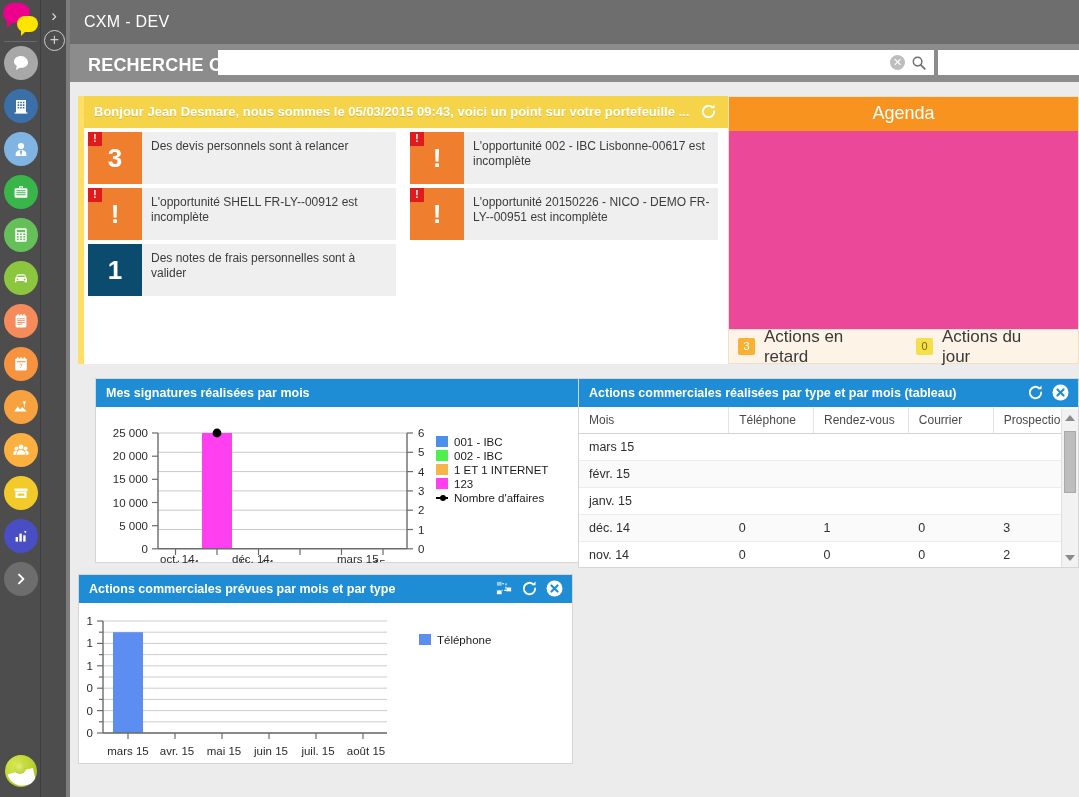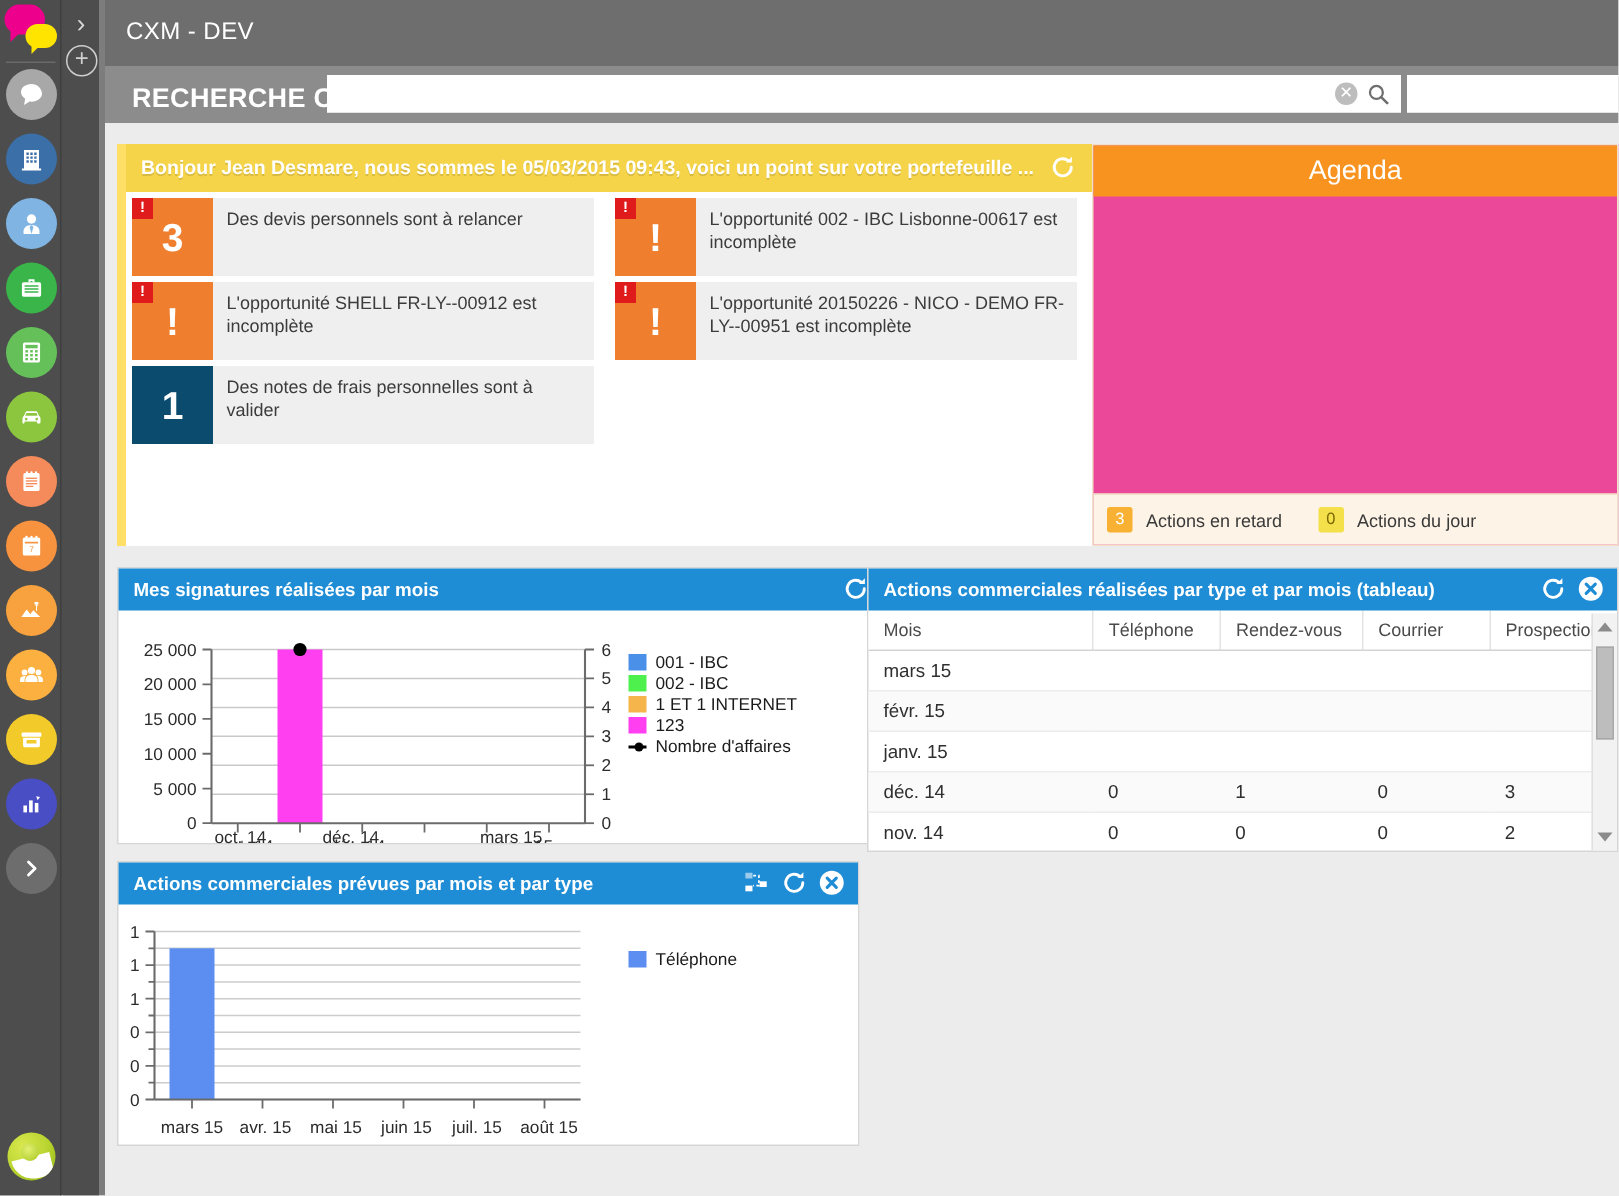--- a/index.html
+++ b/index.html
@@ -219,21 +219,21 @@
   .agenda-scroll .arr.down { bottom: 6px; border-top: 6px solid #a9a9a9; }
   .agenda-foot {
     position: absolute; left: 0; right: 0; bottom: 0; height: 34px;
     background: #fdf3e6; border-top: 1px solid #eee0c8;
     display: flex; align-items: center;
   }
   .agenda-foot .cnt {
     display: inline-block; width: 17px; height: 17px; line-height: 17px;
     text-align: center; font-size: 11px; color: #ffffff; border-radius: 2px;
   }
-  .agenda-foot .lbl { font-size: 12px; color: #3a3a3a; margin: 0 24px 0 9px; }
+  .agenda-foot .lbl { font-size: 17px; color: #3a3a3a; margin: 0 24px 0 9px; }
 
   
   .panel { position: absolute; background: #ffffff; border: 1px solid #d6d6d6; }
   .panel-head {
     height: 28px; background: #1f8dd6; position: relative;
   }
   .panel-title {
     position: absolute; left: 10px; top: 7px;
     color: #ffffff; font-size: 12.5px; font-weight: bold;
   }
@@ -544,21 +544,21 @@
       </div>
       <div class="agenda-foot">
         <span style="width:9px"></span>
         <span class="cnt" style="background:#f8b133">3</span>
         <span class="lbl">Actions en retard</span>
         <span class="cnt" style="background:#f4e04a;color:#7a6a00">0</span>
         <span class="lbl">Actions du jour</span>
       </div>
     </div>
 
-    <div class="panel" style="left:8px; top:296px; width:536px; height:185px;">
+    <div class="panel" style="left:25px; top:296px; width:536px; height:185px;">
       <div class="panel-head">
         <div class="panel-title">Mes signatures réalisées par mois</div>
         <div class="panel-actions">
           <span class="pi">
             <svg width="19" height="19" viewBox="0 0 20 20">
                 <path d="M16 10a6 6 0 1 1-2.2-4.6" fill="none" stroke="#ffffff" stroke-width="2" stroke-linecap="round"></path>
                 <path d="M16.4 2.6v4.1h-4.1z" fill="#ffffff"></path>
               </svg>
           </span>
           <span class="pi">

